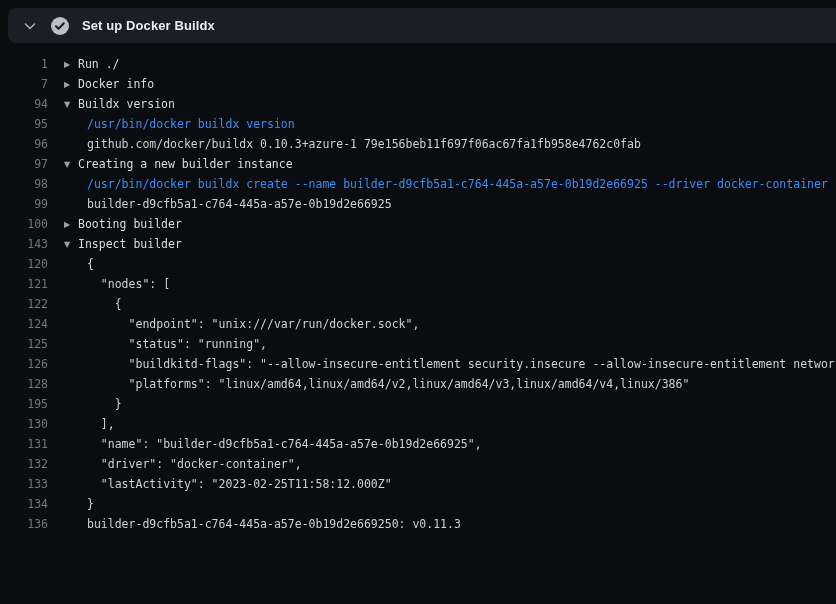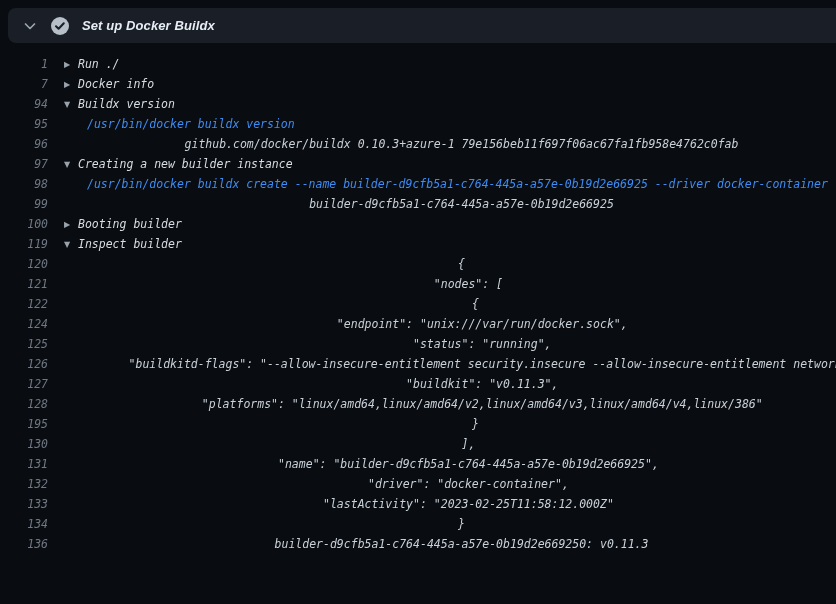--- a/index.html
+++ b/index.html
@@ -9,21 +9,20 @@
     width: 836px;
     height: 604px;
     overflow: hidden;
     font-family: "Liberation Sans", sans-serif;
   }
   .page {
     position: relative;
     width: 836px;
     height: 604px;
     background: #090c11;
-    font-style: italic;
   }
   .step-header {
     position: absolute;
     top: 8px;
     left: 8px;
     right: 0;
     height: 35px;
     background: #1a1f27;
     border-radius: 8px 0 0 8px;
     display: flex;
@@ -78,21 +77,21 @@
     color: #6f7883;
     cursor: pointer;
     user-select: none;
   }
   .log-line .content {
     flex: 1 1 auto;
     margin-left: 16px;
     overflow: hidden;
     white-space: pre;
   }
-  .log-line .content.plain { padding-left: 23px; color: #c9d1d9; text-align: center; }
+  .log-line .content.plain { padding-left: 23px; color: #c9d1d9; }
   .log-line .content.cmd   { padding-left: 23px; color: #3d8df5; }
   .log-line .content.group { color: #d7dde3; cursor: pointer; }
   .marker {
     display: inline-block;
     width: 14px;
     font-size: 8px;
     color: #9aa3ad;
     vertical-align: 1px;
     font-family: "DejaVu Sans", sans-serif;
   }
@@ -121,28 +120,27 @@
     <div>
         <div class="log-line"><span class="ln">1</span><span class="content group"><span class="marker">▶</span><span>Run ./</span></span></div>
         <div class="log-line"><span class="ln">7</span><span class="content group"><span class="marker">▶</span><span>Docker info</span></span></div>
         <div class="log-line"><span class="ln">94</span><span class="content group"><span class="marker">▼</span><span>Buildx version</span></span></div>
         <div class="log-line"><span class="ln">95</span><span class="content cmd"><span>/usr/bin/docker buildx version</span></span></div>
         <div class="log-line"><span class="ln">96</span><span class="content plain"><span>github.com/docker/buildx 0.10.3+azure-1 79e156beb11f697f06ac67fa1fb958e4762c0fab</span></span></div>
         <div class="log-line"><span class="ln">97</span><span class="content group"><span class="marker">▼</span><span>Creating a new builder instance</span></span></div>
         <div class="log-line"><span class="ln">98</span><span class="content cmd"><span>/usr/bin/docker buildx create --name builder-d9cfb5a1-c764-445a-a57e-0b19d2e66925 --driver docker-container</span></span></div>
         <div class="log-line"><span class="ln">99</span><span class="content plain"><span>builder-d9cfb5a1-c764-445a-a57e-0b19d2e66925</span></span></div>
         <div class="log-line"><span class="ln">100</span><span class="content group"><span class="marker">▶</span><span>Booting builder</span></span></div>
-        <div class="log-line"><span class="ln">119</span><span class="content group"><span class="marker">▼</span><span>Inspect builder</span></span></div>
+        <div class="log-line"><span class="ln">143</span><span class="content group"><span class="marker">▼</span><span>Inspect builder</span></span></div>
         <div class="log-line"><span class="ln">120</span><span class="content plain"><span>{</span></span></div>
         <div class="log-line"><span class="ln">121</span><span class="content plain"><span>  "nodes": [</span></span></div>
         <div class="log-line"><span class="ln">122</span><span class="content plain"><span>    {</span></span></div>
         <div class="log-line"><span class="ln">124</span><span class="content plain"><span>      "endpoint": "unix:///var/run/docker.sock",</span></span></div>
         <div class="log-line"><span class="ln">125</span><span class="content plain"><span>      "status": "running",</span></span></div>
         <div class="log-line"><span class="ln">126</span><span class="content plain"><span>      "buildkitd-flags": "--allow-insecure-entitlement security.insecure --allow-insecure-entitlement network.host",</span></span></div>
-        <div class="log-line"><span class="ln">127</span><span class="content plain"><span>      "buildkit": "v0.11.3",</span></span></div>
         <div class="log-line"><span class="ln">128</span><span class="content plain"><span>      "platforms": "linux/amd64,linux/amd64/v2,linux/amd64/v3,linux/amd64/v4,linux/386"</span></span></div>
         <div class="log-line"><span class="ln">195</span><span class="content plain"><span>    }</span></span></div>
         <div class="log-line"><span class="ln">130</span><span class="content plain"><span>  ],</span></span></div>
         <div class="log-line"><span class="ln">131</span><span class="content plain"><span>  "name": "builder-d9cfb5a1-c764-445a-a57e-0b19d2e66925",</span></span></div>
         <div class="log-line"><span class="ln">132</span><span class="content plain"><span>  "driver": "docker-container",</span></span></div>
         <div class="log-line"><span class="ln">133</span><span class="content plain"><span>  "lastActivity": "2023-02-25T11:58:12.000Z"</span></span></div>
         <div class="log-line"><span class="ln">134</span><span class="content plain"><span>}</span></span></div>
         <div class="log-line"><span class="ln">136</span><span class="content plain"><span>builder-d9cfb5a1-c764-445a-a57e-0b19d2e669250: v0.11.3</span></span></div>
       </div>
   </div>

